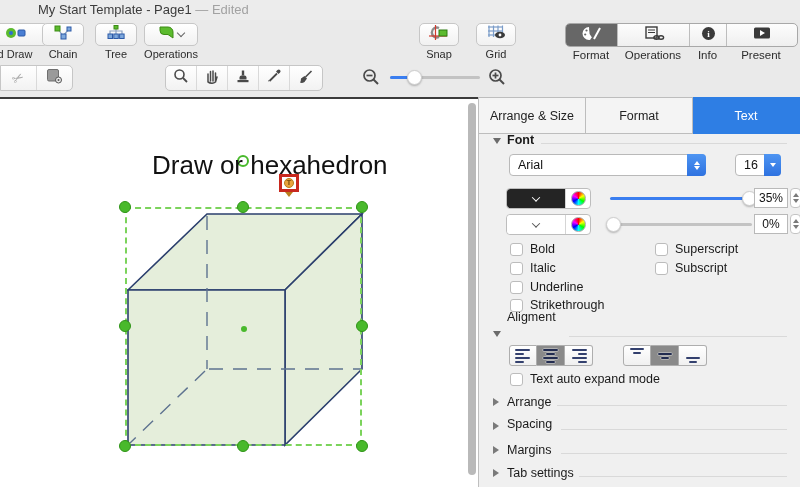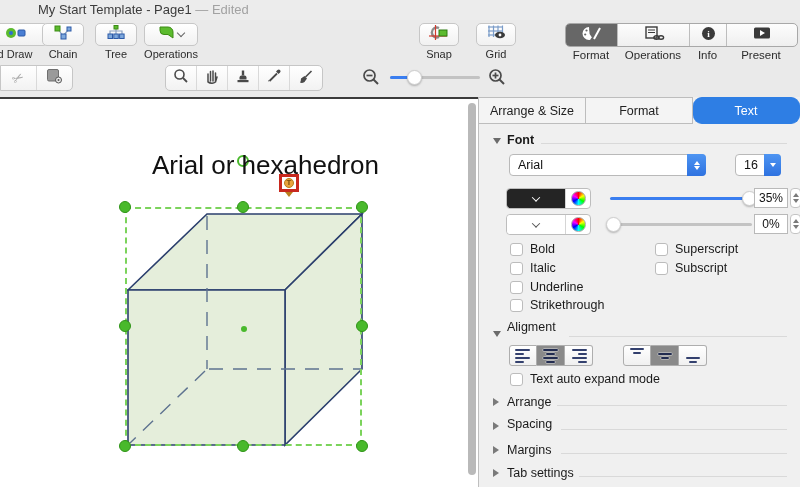--- a/index.html
+++ b/index.html
@@ -58,24 +58,24 @@
   #cursor-badge .ball { width:10px; height:10px; border-radius:50%; background:#e8a33d; border:1px solid #b97f1e;
     color:#7a4d08; font-size:8px; font-weight:bold; line-height:8px; text-align:center; }
   #cursor-tail { position:absolute; left:285px; top:93px; width:0; height:0; z-index:5;
     border-left:4px solid transparent; border-right:4px solid transparent; border-top:5px solid #b97f1e; }
   #vscroll { position:absolute; right:1px; top:4px; width:9px; height:380px; }
   #vscroll .vthumb { width:8px; height:372px; background:#b9b9b9; border-radius:4px; }
 
   
   #panel { position:absolute; left:478px; top:97px; width:322px; height:390px; background:#f0f0f0;
     border-left:1px solid #bfbfbf; font-size:12.5px; }
-  #tabs { display:flex; height:27px; }
+  #tabs { display:flex; height:37px; }
   .tab { flex:1; display:flex; align-items:center; justify-content:center; font-size:12.5px;
     background:#f4f4f4; border:1px solid #bdbdbd; border-left:none; color:#222; }
-  .tab.active { background:#2e7ee4; color:#ffffff; border-color:#2e7ee4;border-radius:9px; }
+  .tab.active { background:#2e7ee4; color:#ffffff; border-color:#2e7ee4; }
 
   .tri-down { width:0; height:0; border-left:4.5px solid transparent; border-right:4.5px solid transparent;
     border-top:6px solid #6b6b6b; display:inline-block; }
   .tri-right { width:0; height:0; border-top:4.5px solid transparent; border-bottom:4.5px solid transparent;
     border-left:6px solid #7a7a7a; display:inline-block; }
   .hairline { position:absolute; height:1px; background:#d9d9d9; }
   .sect-lbl { font-size:12.5px; color:#1a1a1a; }
 
   .select { position:absolute; height:22px; background:#fff; border:1px solid #b9b9b9; border-radius:4px;
     display:flex; align-items:center; }
@@ -333,21 +333,21 @@
     <svg width="19" height="19" viewBox="0 0 19 19">
       <circle cx="7.5" cy="7.5" r="5.5" fill="none" stroke="#4a4a4a" stroke-width="1.7"></circle>
       <line x1="4.5" y1="7.5" x2="10.5" y2="7.5" stroke="#4a4a4a" stroke-width="1.7"></line>
       <line x1="7.5" y1="4.5" x2="7.5" y2="10.5" stroke="#4a4a4a" stroke-width="1.7"></line>
       <line x1="11.5" y1="11.5" x2="16" y2="16" stroke="#4a4a4a" stroke-width="2"></line>
     </svg></span>
 </div>
 
 <div id="canvas">
   <div id="rot-handle"></div>
-  <div id="doc-title">Arial or hexahedron</div>
+  <div id="doc-title">Draw or hexahedron</div>
 
   <svg id="cube-svg" width="478" height="390" viewBox="0 0 478 390">
 
     <polygon points="128,191 207,115 362,115 285,191" fill="#e5eedb" stroke="#2b3f6d" stroke-width="1.6"></polygon>
 
     <polygon points="285,191 362,115 362,270 285,346" fill="#e5eedb" stroke="#2b3f6d" stroke-width="1.6"></polygon>
 
     <polygon points="128,191 285,191 285,346 128,346" fill="#e5eedb" stroke="#2b3f6d" stroke-width="1.6"></polygon>
 
     <g stroke="#5e7390" stroke-width="1.4" stroke-dasharray="14 10" fill="none">
@@ -447,21 +447,21 @@
   <div class="cb" style="left:176px; top:165px;"></div>
   <span class="cblbl" style="left:196px; top:164px;">Subscript</span>
 
   <div class="cb" style="left:31px; top:184px;"></div>
   <span class="cblbl" style="left:51px; top:183px;">Underline</span>
 
   <div class="cb" style="left:31px; top:202px;"></div>
   <span class="cblbl" style="left:51px; top:201px;">Strikethrough</span>
 
   <span class="abs tri-down" style="left:14px; top:234px;"></span>
-  <span class="abs sect-lbl" style="left:28px; top:223px;">Aligment</span>
+  <span class="abs sect-lbl" style="left:28px; top:213px;">Aligment</span>
   <div class="hairline" style="left:90px; top:239px; width:218px;"></div>
 
   <div class="abs" style="left:30px; top:248px; display:flex;">
     <div class="alignbtn">
       <span class="bars al-l">
         <span class="b" style="width:15px;"></span>
           <span class="b" style="width:9px;"></span>
         <span class="b" style="width:15px;"></span>
           <span class="b" style="width:9px;"></span>
         </span>

